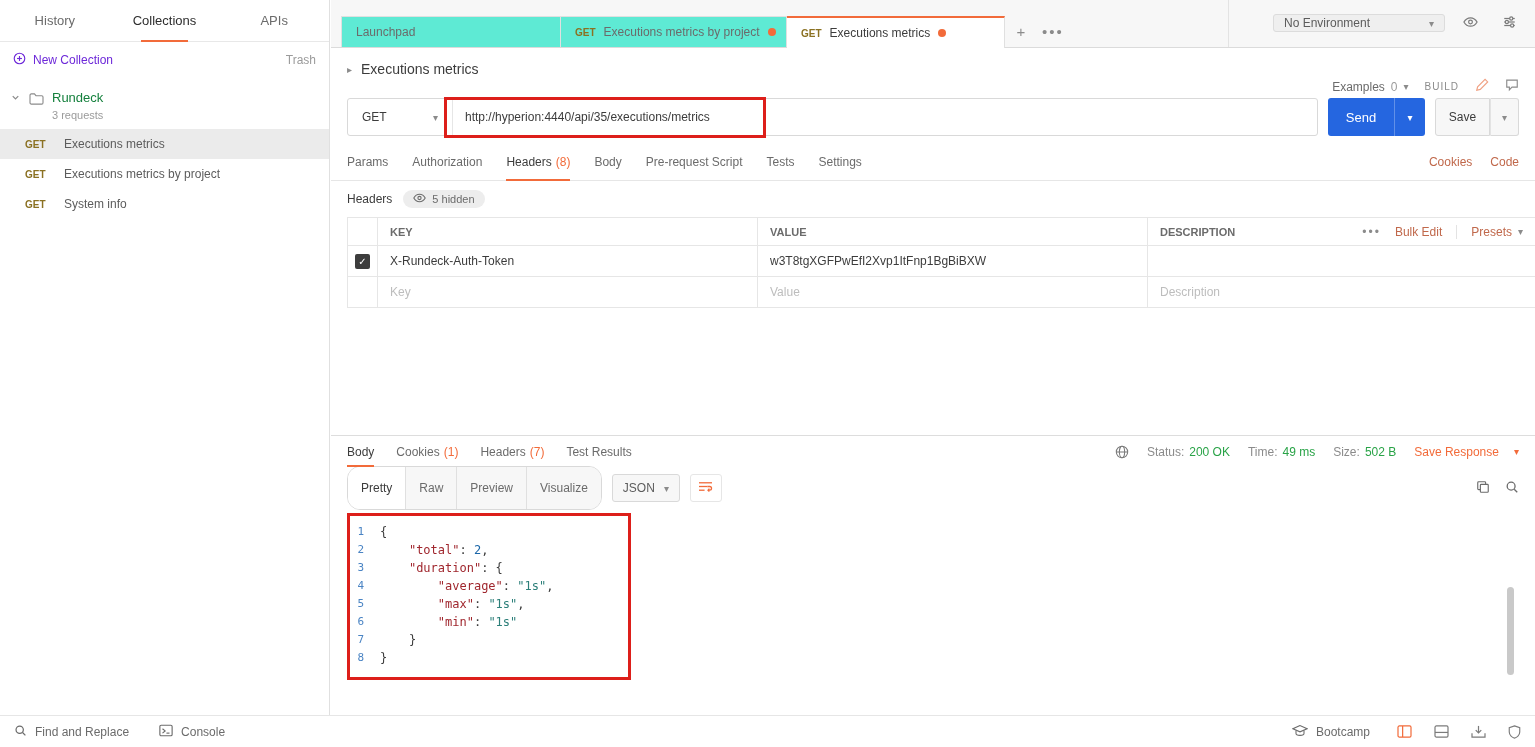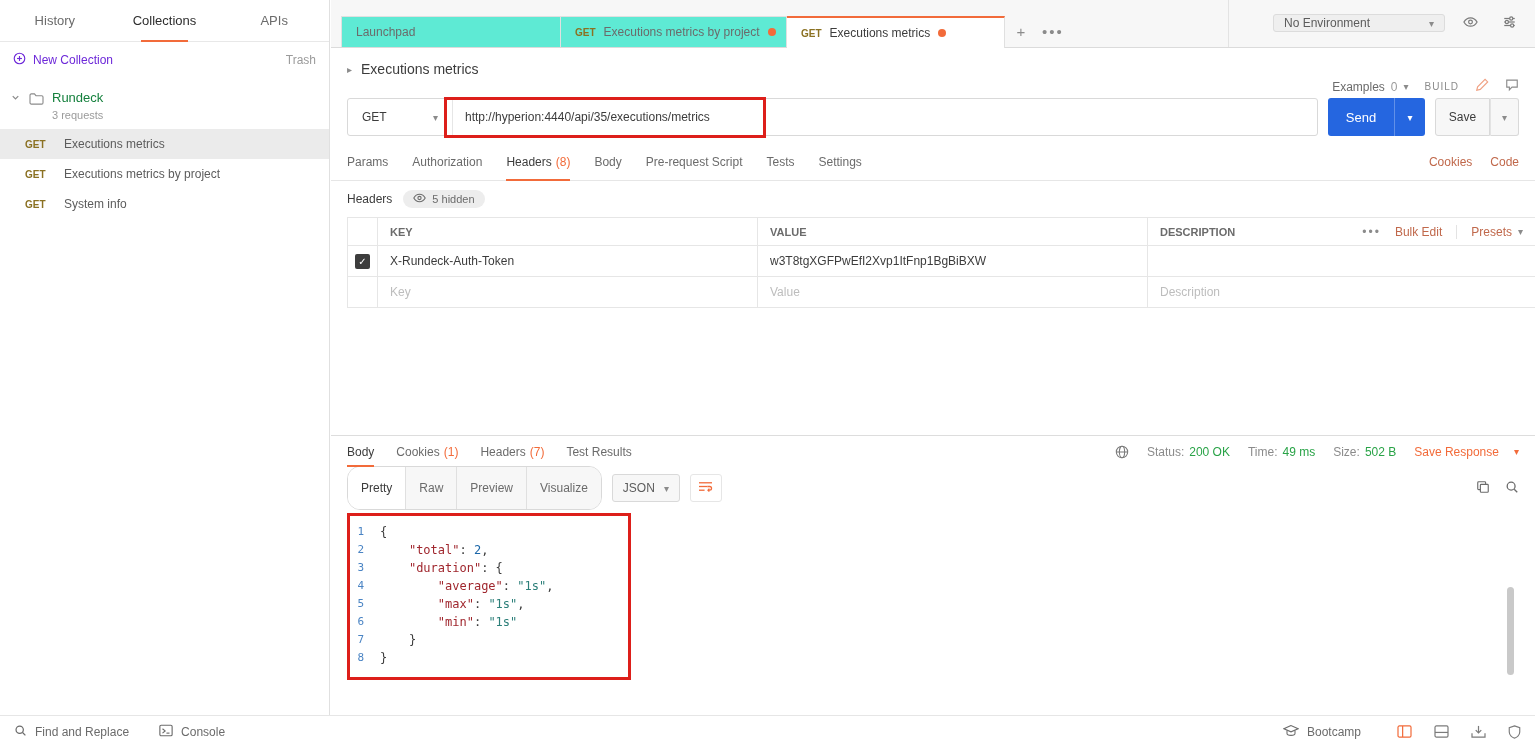--- a/index.html
+++ b/index.html
@@ -527,21 +527,21 @@
         <svg width="14" height="13" viewBox="0 0 16 14" fill="none" stroke="currentColor" stroke-width="1.3">
             <rect x="1" y="1" width="14" height="12" rx="1.5"></rect>
             <path d="M4 5l3 2.5L4 10"></path>
             <line x1="8.5" y1="10" x2="12" y2="10"></line>
           </svg>
       </span>
       <span>Console</span>
     </div>
 
     <div class="footer-right">
-      <div class="footer-item" style="margin-right:14px">
+      <div class="footer-item" style="margin-right:5px">
         <span>
           <svg width="16" height="13" viewBox="0 0 18 13" fill="none" stroke="currentColor" stroke-width="1.2">
               <path d="M9 1L1 4.5 9 8l8-3.5L9 1z"></path>
               <path d="M4.5 6.5V10c0 1 2 2 4.5 2s4.5-1 4.5-2V6.5"></path>
             </svg>
         </span>
         <span>Bootcamp</span>
       </div>
       <span class="footer-icon orange">
         <svg width="15" height="13" viewBox="0 0 16 14" fill="none" stroke="currentColor" stroke-width="1.3">

